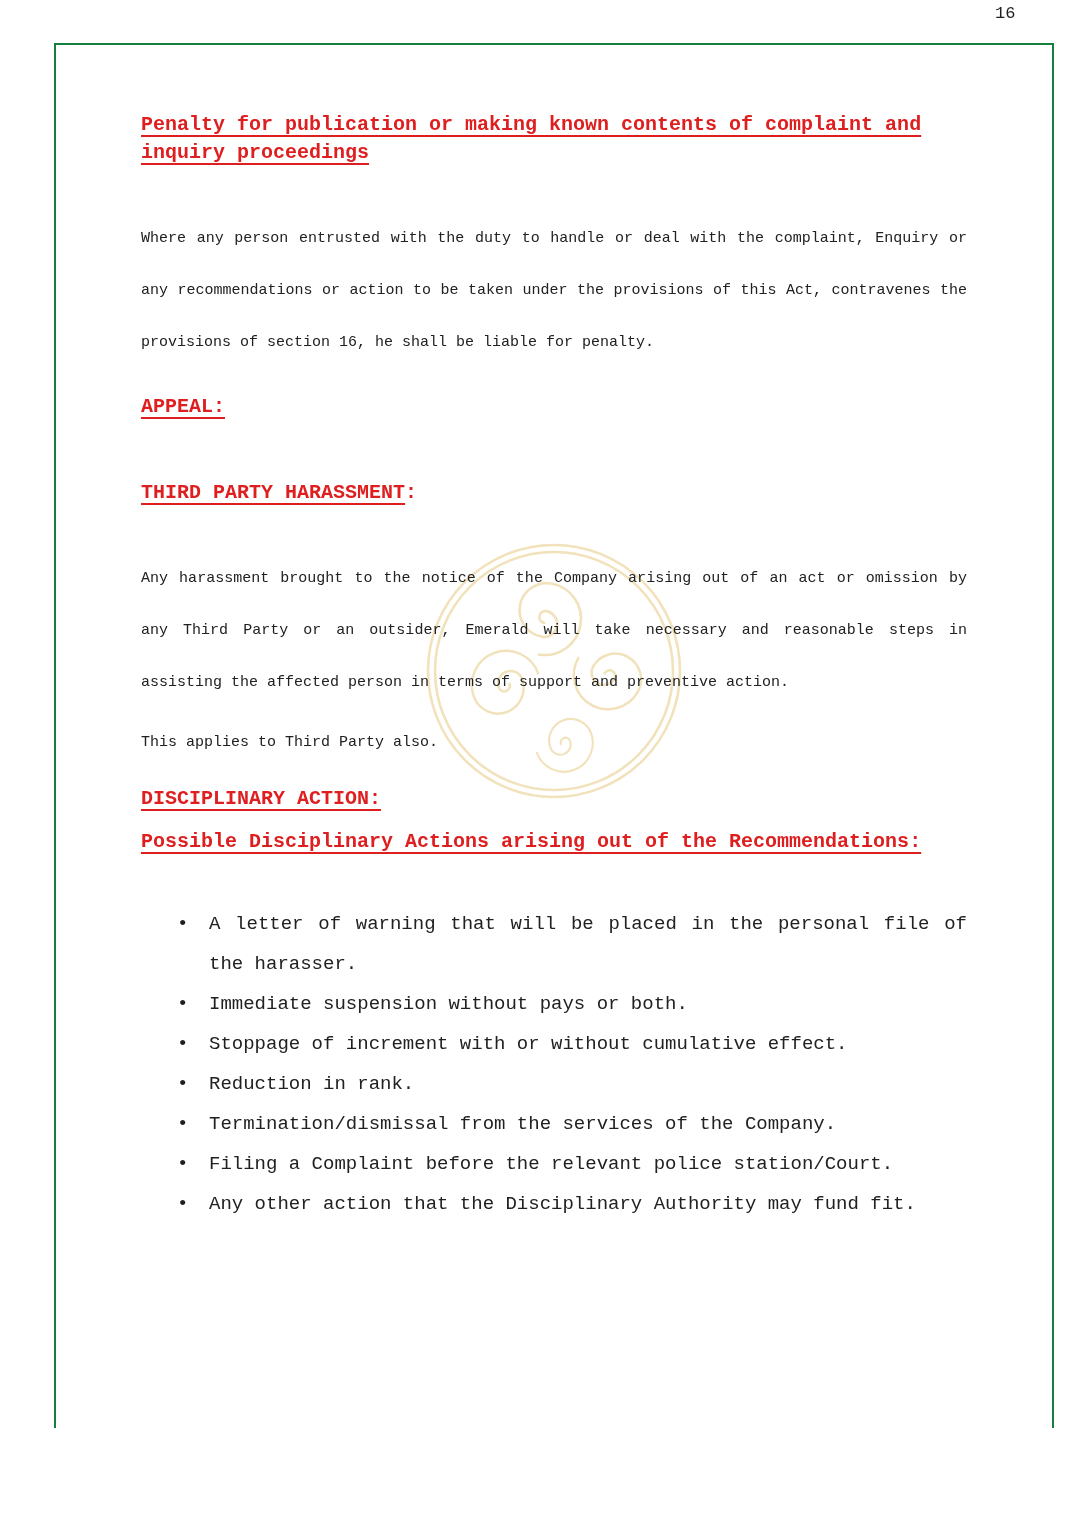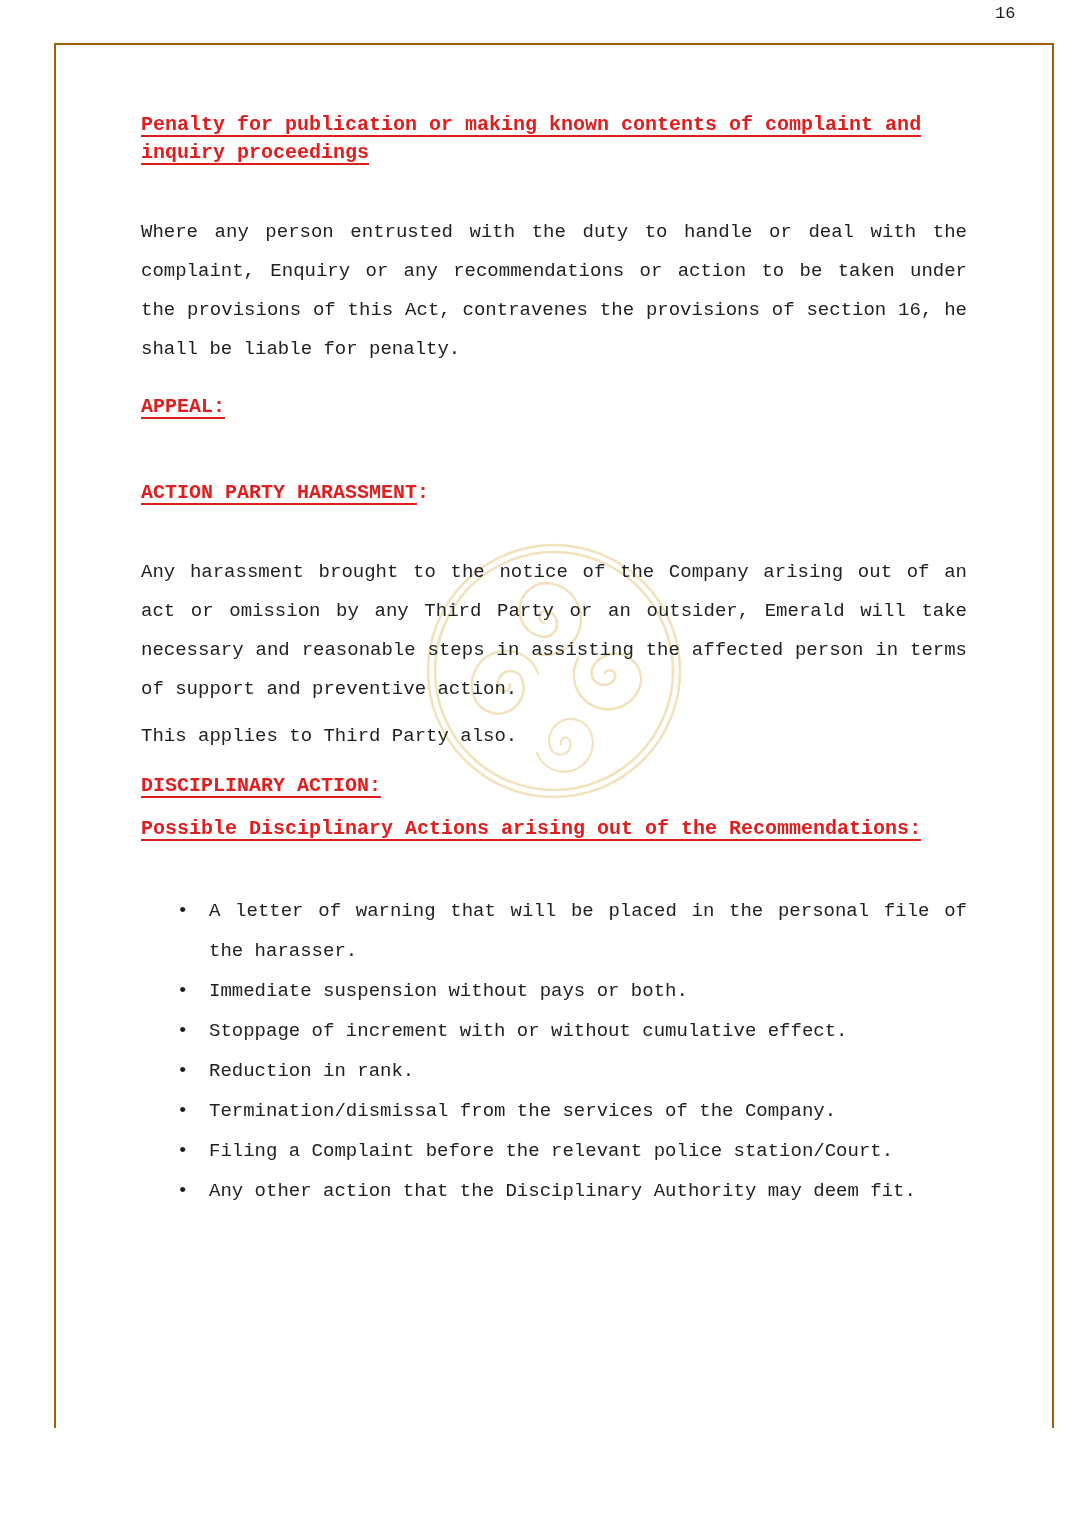--- a/index.html
+++ b/index.html
@@ -28,21 +28,21 @@
     letter-spacing:38px;
     white-space:nowrap;
     color:rgba(238,214,150,0.35);
     -webkit-text-stroke:1.4px rgba(233,203,128,0.75);
     font-weight:400;
   }
   
   .doc-box {
     position:absolute; left:45px; top:43px;
     width:1000px; height:1446px;
-    border:2px solid #a16207;
+    border:2px solid #15803d;
     box-sizing:border-box;
     z-index:1;
   }
   .doc-content {
     padding:66px 85px 0 85px;
     color:#212121;
   }
   .h-red {
     margin:0;
     font-size:20px; line-height:28px;
@@ -50,21 +50,21 @@
     color:#df1f1f;
   }
   .h-red .u {
     text-decoration:underline;
     text-decoration-thickness:2px;
     text-underline-offset:5px;
     text-decoration-color:#df1f1f;
   }
   .para {
     margin:0;
-    font-size:19px; line-height:39px;
+    font-size:15px; line-height:52px;
     text-align:justify;
   }
   .mt-para1   { margin-top:46px; }
   .mt-appeal  { margin-top:24px; }
   .mt-para2   { margin-top:28px; }
   .mt-third   { margin-top:58px; }
   .mt-para3   { margin-top:46px; }
   .mt-para4   { margin-top:16px; }
   .mt-applies { margin-top:8px;  }
   .mt-disc    { margin-top:16px; }
@@ -124,39 +124,39 @@
   <div class="doc-box">
     <div class="doc-content">
 
       <h2 class="h-red"><span class="u">Penalty for publication or making known contents of complaint and inquiry proceedings</span></h2>
 
       <p class="para mt-para1">Where any person entrusted with the duty to handle or deal with the complaint, Enquiry or any recommendations or action to be taken under the provisions of this Act, contravenes the provisions of section 16, he shall be liable for penalty.</p>
 
       <h2 class="h-red mt-appeal"><span class="u">APPEAL:</span></h2>
 
 
-      <h2 class="h-red mt-third"><span class="u">ACTION PARTY HARASSMENT</span><span>:</span></h2>
+      <h2 class="h-red mt-third"><span class="u">THIRD PARTY HARASSMENT</span><span>:</span></h2>
 
       <p class="para mt-para3">Any harassment brought to the notice of the Company arising out of an act or omission by any Third Party or an outsider, Emerald will take necessary and reasonable steps in assisting the affected person in terms of support and preventive action.</p>
 
 
       <p class="para mt-applies">This applies to Third Party also.</p>
 
       <h2 class="h-red mt-disc"><span class="u">DISCIPLINARY ACTION:</span></h2>
 
       <h2 class="h-red mt-poss"><span class="u">Possible Disciplinary Actions arising out of the Recommendations:</span></h2>
 
       <ul class="bullets">
         <li>A letter of warning that will be placed in the personal file of the harasser.</li>
         <li>Immediate suspension without pays or both.</li>
         <li>Stoppage of increment with or without cumulative effect.</li>
         <li>Reduction in rank.</li>
         <li>Termination/dismissal from the services of the Company.</li>
         <li>Filing a Complaint before the relevant police station/Court.</li>
-        <li>Any other action that the Disciplinary Authority may deem fit.</li>
+        <li>Any other action that the Disciplinary Authority may fund fit.</li>
       </ul>
 
     </div>
   </div>
 
   <div class="footer">
     <span class="f-item f-doc"><span class="lbl">Doc. No:</span><span>EJIL/POLICY/COM/013</span></span>
     <span class="f-item f-rev"><span class="lbl">Rev Status:</span><span>00</span></span>
     <span class="f-item f-date"><span class="lbl">Date:</span><span>26/11/2021</span></span>
   </div>

